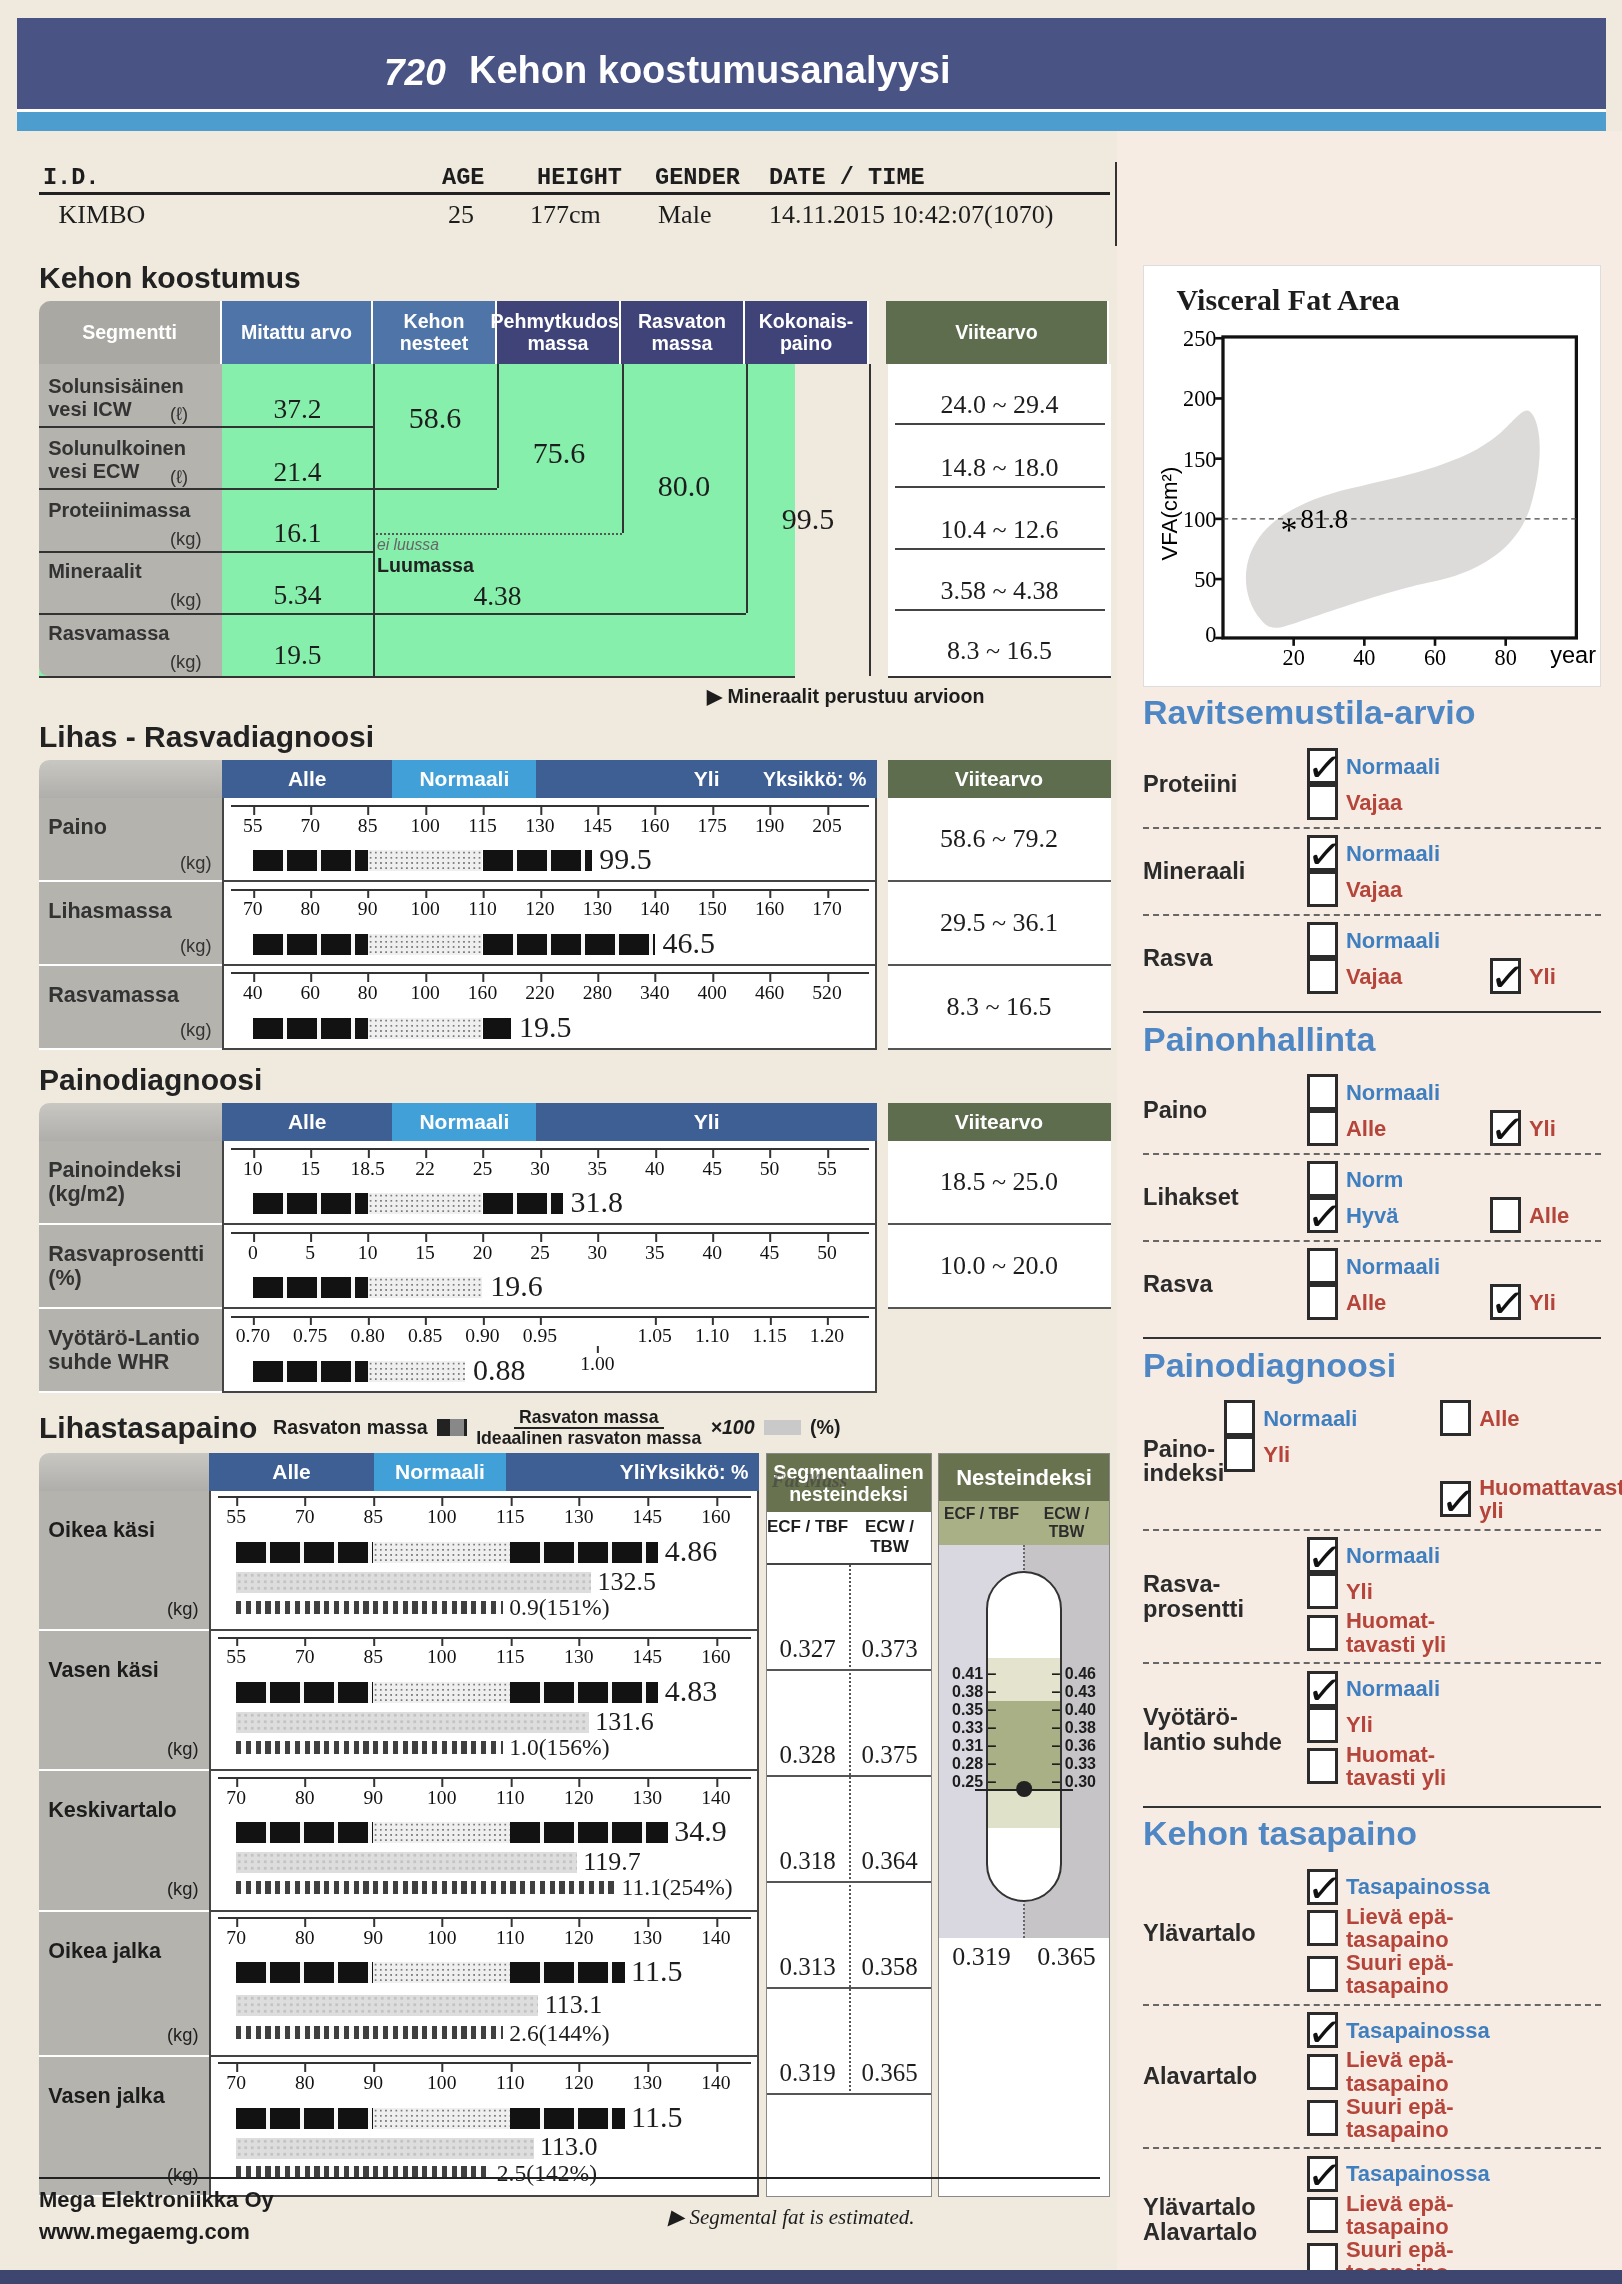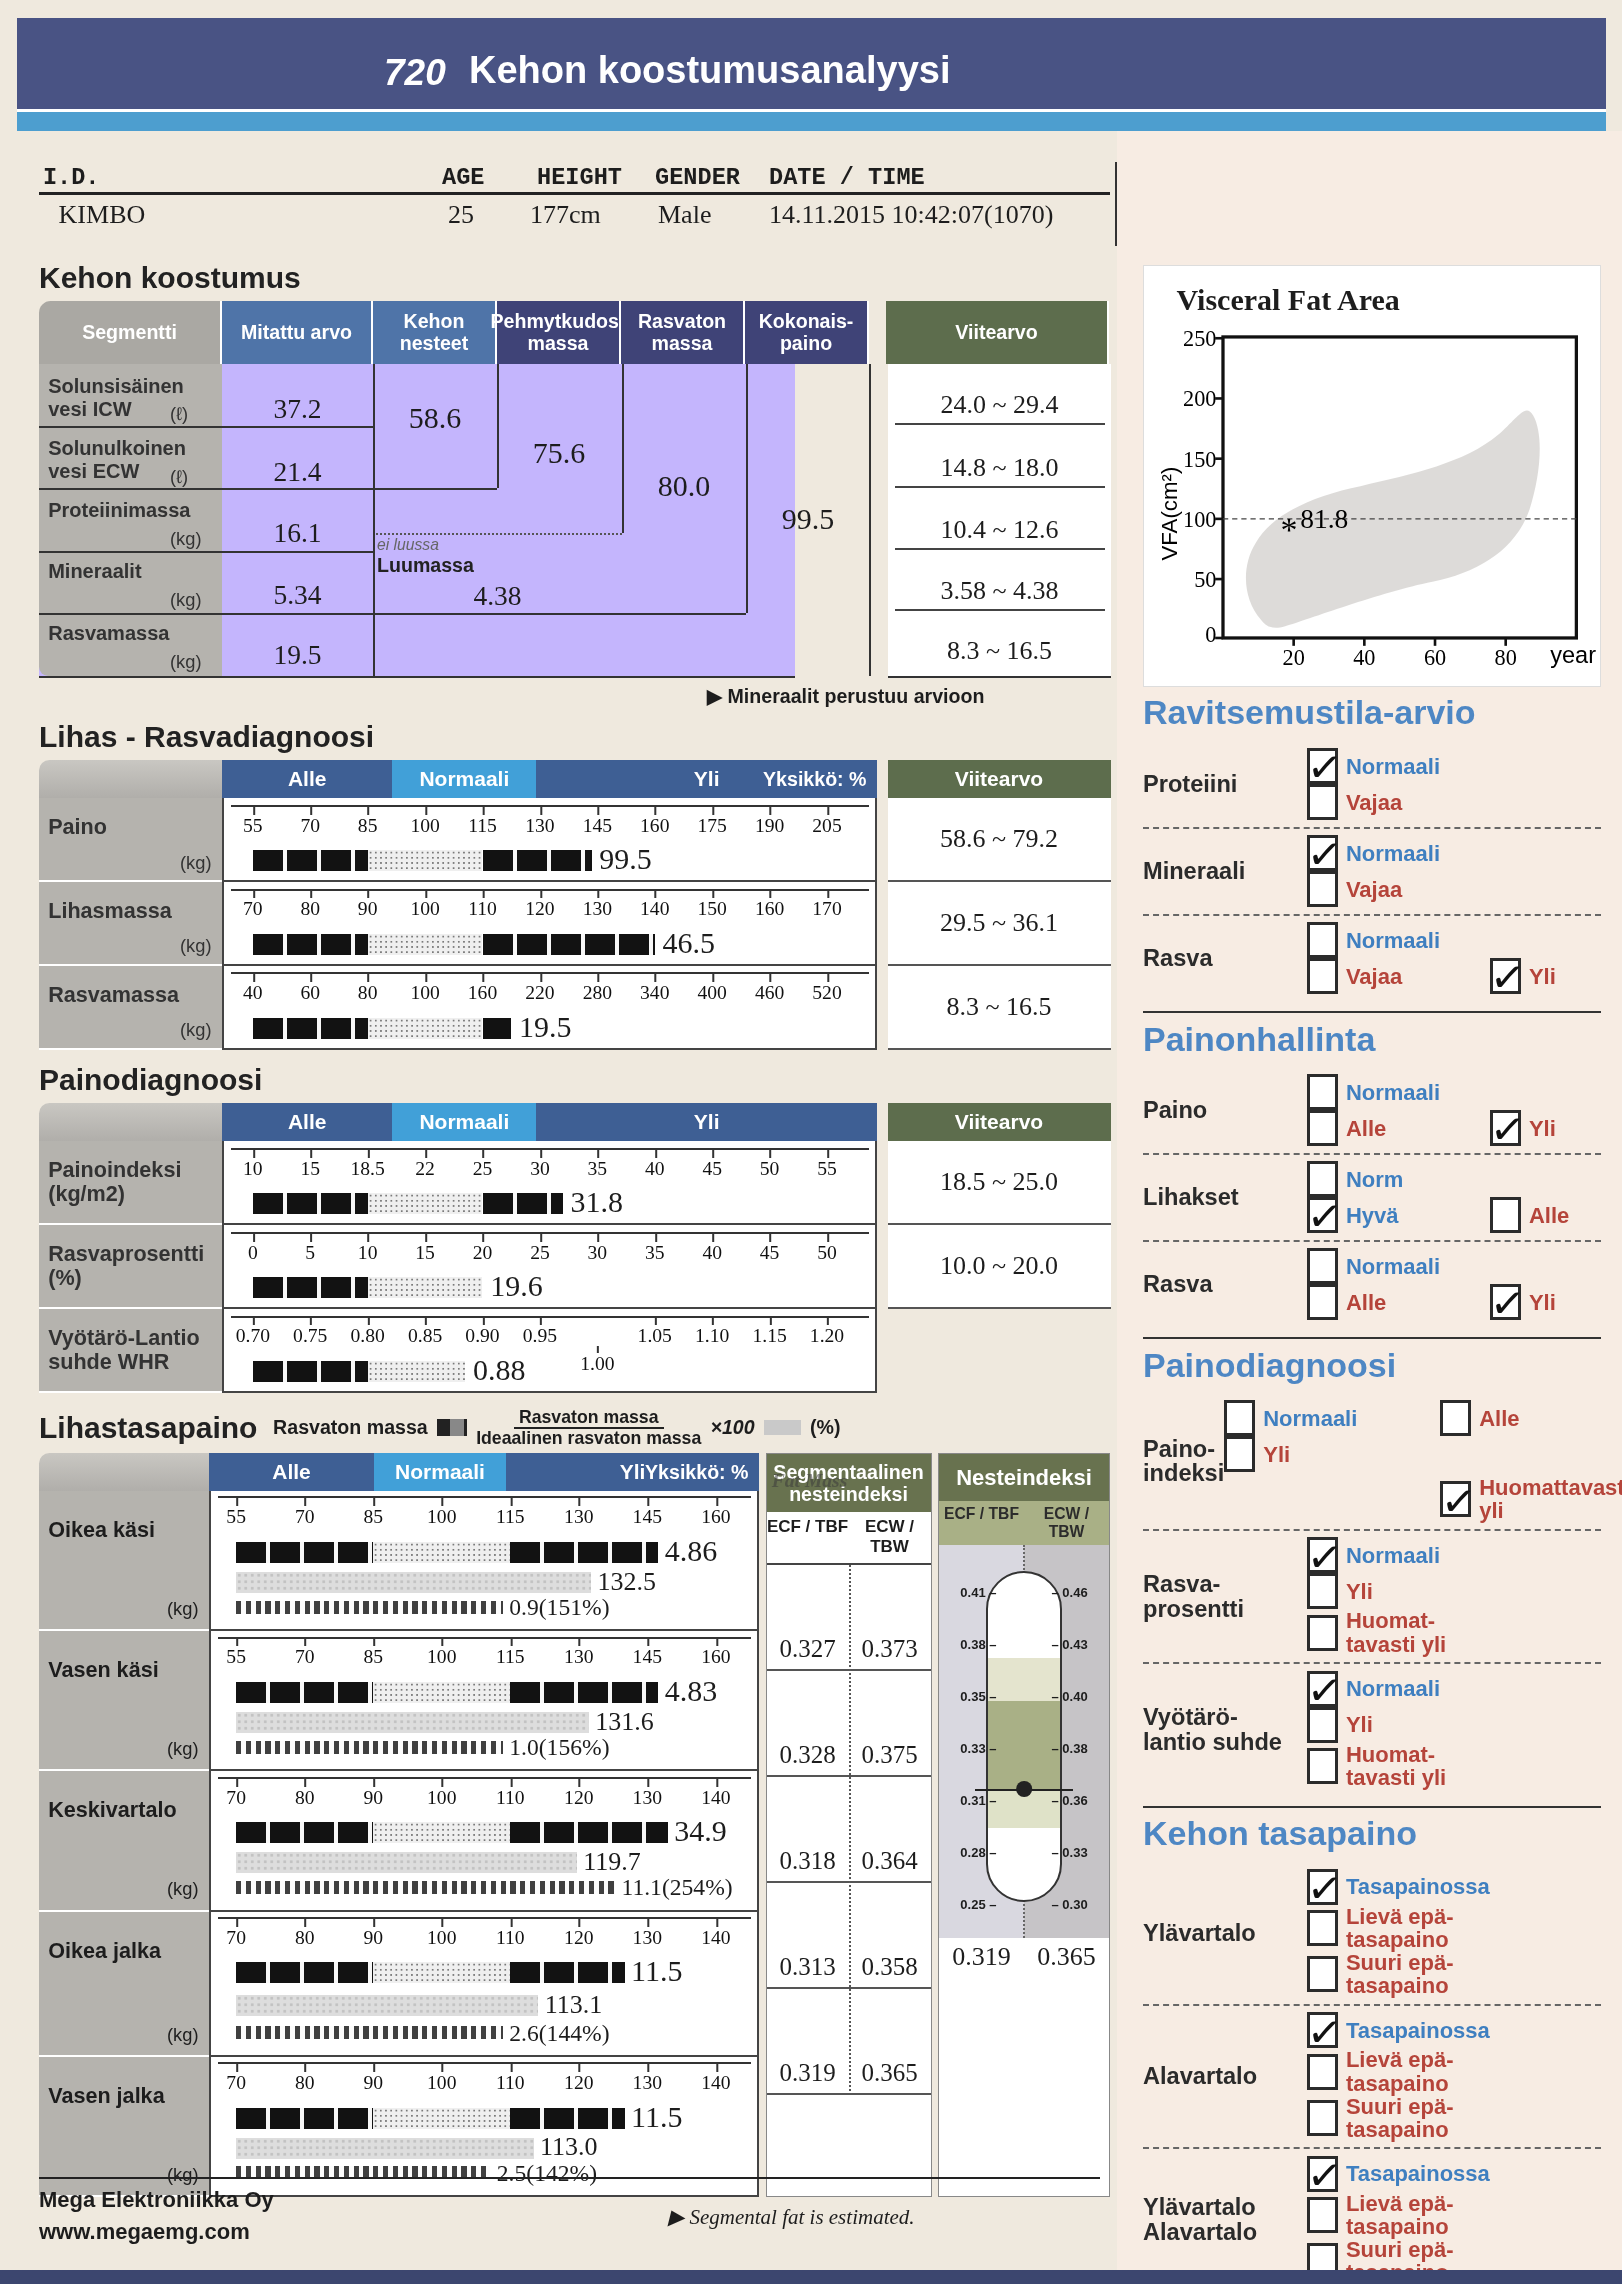--- a/index.html
+++ b/index.html
@@ -26,21 +26,21 @@
   .rightcol{position:absolute;left:1143px;top:265px;width:458px}
   .sec-title-l{font-size:30px;font-weight:bold;color:#222;margin:3.9px 0 6.5px 0}
   .sec-title-r{font-size:34px;font-weight:bold;color:#4e87c4;margin:2.6px 0 9.2px 0}
   
   .bc-head{display:grid;grid-template-columns:183px 151px 124px 124px 124px 124px 17px 223px;height:63px}
   .bc-head>div{display:flex;align-items:center;justify-content:center;text-align:center;color:#fff;font-weight:bold;font-size:19.6px;line-height:1.1;border-right:2px solid #fff}
   .h-gray{background:#aaa8a3;border-radius:11.8px 0 0 0}
   .h-steel{background:#4f74a8}
   .h-navy{background:#3f4377}
   .h-olive{background:#5d6d4d}
-  .bc-body{position:relative;height:312px;background:#c4b5fd;width:756px;border-bottom:2.6px solid #333}
+  .bc-body{position:relative;height:312px;background:#86efac;width:756px;border-bottom:2.6px solid #333}
   .bc-labels{position:absolute;left:0;top:0;width:183px;height:312px;background:#b5b3ae;border-radius:0 0 0 9.2px}
   .bc-lab{position:absolute;left:9.2px;font-size:20px;font-weight:bold;color:#333;line-height:1.15;width:164px}
   .bc-unit{position:absolute;left:131px;font-size:18.3px;color:#333}
   .bc-val{position:absolute;font-size:27.5px;width:151px;text-align:center}
   .bc-line{position:absolute;border-top:2px solid #333}
   .bc-vline{position:absolute;border-left:2px solid #333}
   .bc-dotline{position:absolute;border-top:2px dotted #555}
   .bc-small{position:absolute;font-size:15.7px;font-style:italic;color:#666}
   .bc-bone-label{position:absolute;font-size:19.6px;font-weight:bold;color:#222}
   .bc-ref{position:absolute;left:849px;width:223px;background:#fff}
@@ -99,21 +99,21 @@
   
   .gg{width:170px;background:#fff;border:1.3px solid #888;position:relative}
   .gg-head{background:#68724f;color:#fff;font-weight:bold;font-size:22px;text-align:center;padding:10.5px 0}
   .gg-sub{display:flex;font-size:15.7px;font-weight:bold;background:#a9b086;color:#2c2c2c}
   .gg-sub span{flex:1;text-align:center;padding:3.9px 0}
   .gg-body{position:relative;height:393px}
   .gg-bgl{position:absolute;left:0;top:0;width:50%;height:100%;background:#d9d8e0}
   .gg-bgr{position:absolute;right:0;top:0;width:50%;height:100%;background:#c6c4c7}
   .gg-caps{position:absolute;left:50%;top:26px;transform:translateX(-50%);width:72px;height:327px;background:#fff;border:2.6px solid #333;border-radius:39px;overflow:hidden}
   .gg-band{position:absolute;left:0;right:0}
-  .gticks{position:absolute;top:40px;height:327px;display:flex;flex-direction:column;justify-content:space-between;font-size:13px;font-weight:bold}
+  .gticks{position:absolute;top:20px;height:327px;display:flex;flex-direction:column;justify-content:center;font-size:16px;font-weight:bold}
   .gticks.left{left:6.5px;width:51px;text-align:right}
   .gticks.right{right:6.5px;width:51px;text-align:left}
   .gg-mark{position:absolute;left:50%;transform:translateX(-50%);width:98px;border-top:2.6px solid #222;top:244px}
   .gg-dot{position:absolute;left:50%;top:236px;transform:translateX(-50%);width:15.7px;height:15.7px;background:#222;border-radius:50%}
   .gg-dash{position:absolute;left:50%;top:0;bottom:0;border-left:2px dotted #666;transform:translateX(-50%)}
   .gg-bot{display:flex;font-family:"Liberation Serif",serif;font-size:26px;background:#fff;position:relative}
   .gg-bot span{flex:1;text-align:center;padding:3.9px 0 6.5px 0}
   
   .bottomrow{display:flex;margin-top:46px}
   .hist{width:576px}

